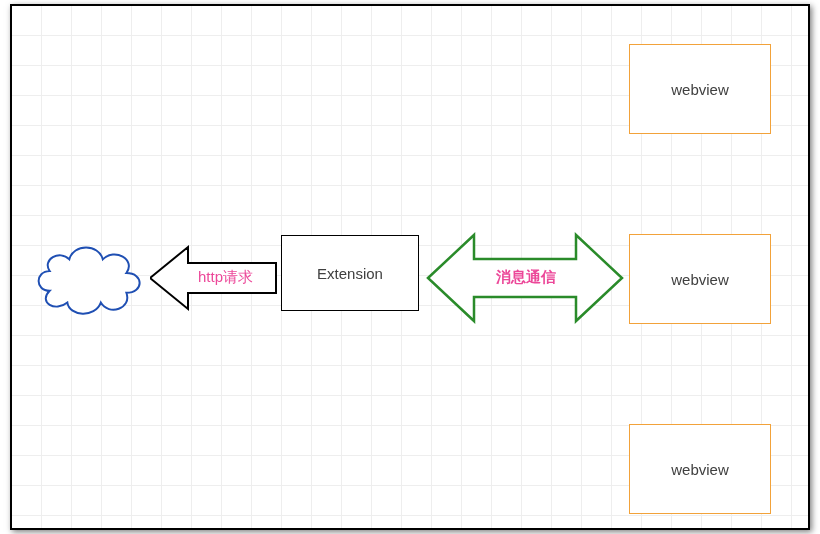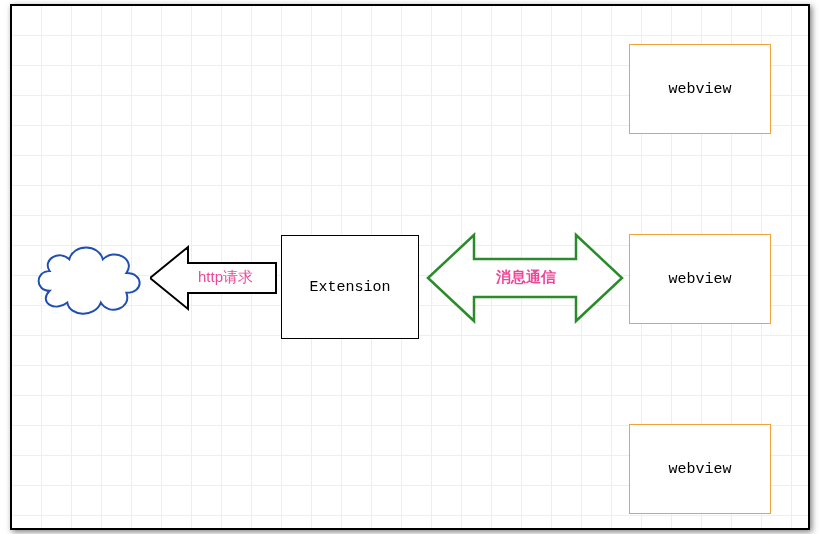--- a/index.html
+++ b/index.html
@@ -24,23 +24,23 @@
     background-size: 30px 30px;
     background-position: -1px -1px;
     overflow: hidden;
   }
   .node {
     position: absolute;
     box-sizing: border-box;
     display: flex;
     align-items: center;
     justify-content: center;
-    font-family: Liberation Mono, monospace;
+    font-family: Liberation Sans, sans-serif;
     font-size: 15px;
-    color: #000000;
+    color: #404040;
     background: #fff;
   }
   .rect-black { border: 1.5px solid #000; }
   .rect-orange { border: 1.5px solid #f2a23a; }
   .cloud-wrap {
     position: absolute;
     left: 18px;
     top: 225px;
     width: 118px;
     height: 95px;
@@ -74,21 +74,21 @@
     </svg>
   </div>
 
   <div class="arrow-wrap" style="left:138px; top:237px; width:128px; height:70px;">
     <svg viewBox="0 0 128 70" width="128" height="70">
       <path d="M 0 35 L 38 4 L 38 20 L 126 20 L 126 50 L 38 50 L 38 66 Z" fill="#ffffff" stroke="#000" stroke-width="2"></path>
     </svg>
   </div>
   <div class="arrow-label" style="left:184px; top:262px;">http请求</div>
 
-  <div class="node rect-black" style="left:269px; top:229px; width:138px; height:104px;">
+  <div class="node rect-black" style="left:269px; top:229px; width:138px; height:76px;">
     <span>Extension</span>
   </div>
 
   <div class="arrow-wrap" style="left:414px; top:225px; width:198px; height:94px;">
     <svg viewBox="0 0 198 94" width="198" height="94">
       <path d="M 2 47 L 48 4 L 48 28 L 150 28 L 150 4 L 196 47 L 150 90 L 150 66 L 48 66 L 48 90 Z" fill="#ffffff" stroke="#2a8b2a" stroke-width="2.5"></path>
     </svg>
   </div>
   <div class="arrow-label" style="left:482px; top:262px;font-weight:bold;">消息通信</div>
 

